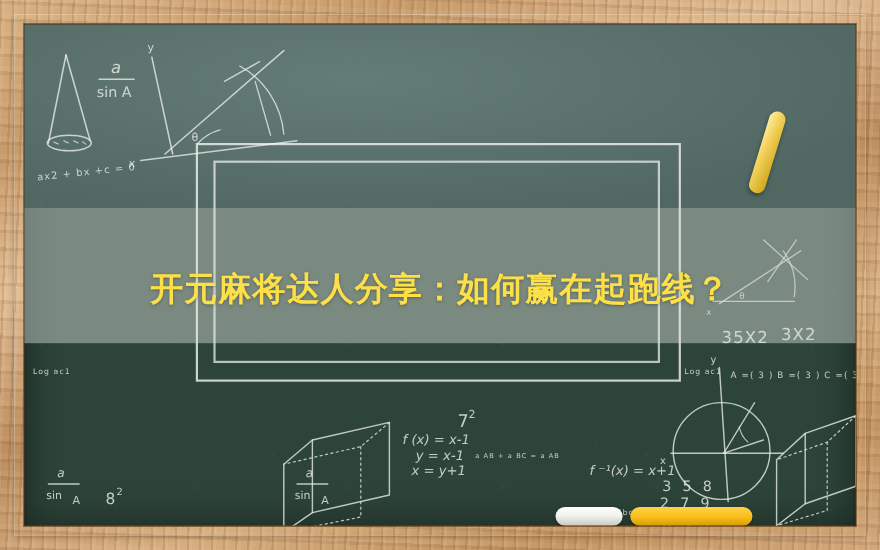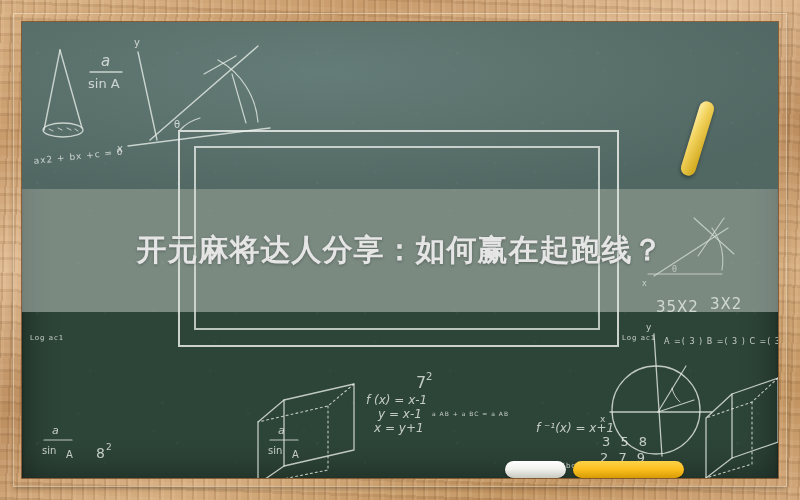--- a/index.html
+++ b/index.html
@@ -87,23 +87,23 @@
     position:absolute; left:172px; top:124px; width:406px; height:184px;
     border:2px solid rgba(242,245,240,.72);
   }
 
   
   #title-band{
     position:absolute; left:0; right:0; top:167px; height:123px;
     background:rgba(226,232,228,.43);
   }
   #title-text{
-    position:absolute; left:0; right:0; top:167px; height:123px;
+    position:absolute; left:0; right:0; top:180px; height:123px;
     display:flex; align-items:center; justify-content:center;
-    color:#e5e5e5;
+    color:#fde047;
     font-family:"DejaVu Sans","Liberation Sans", sans-serif;
     font-size:30px; font-weight:700; letter-spacing:1px;
     text-shadow:0 1px 3px rgba(0,0,0,.30);
     white-space:nowrap;
   }
 
   
   #chalk-white{
     position:absolute; left:483px; bottom:0px; width:61px; height:17px;
     border-radius:9px;

